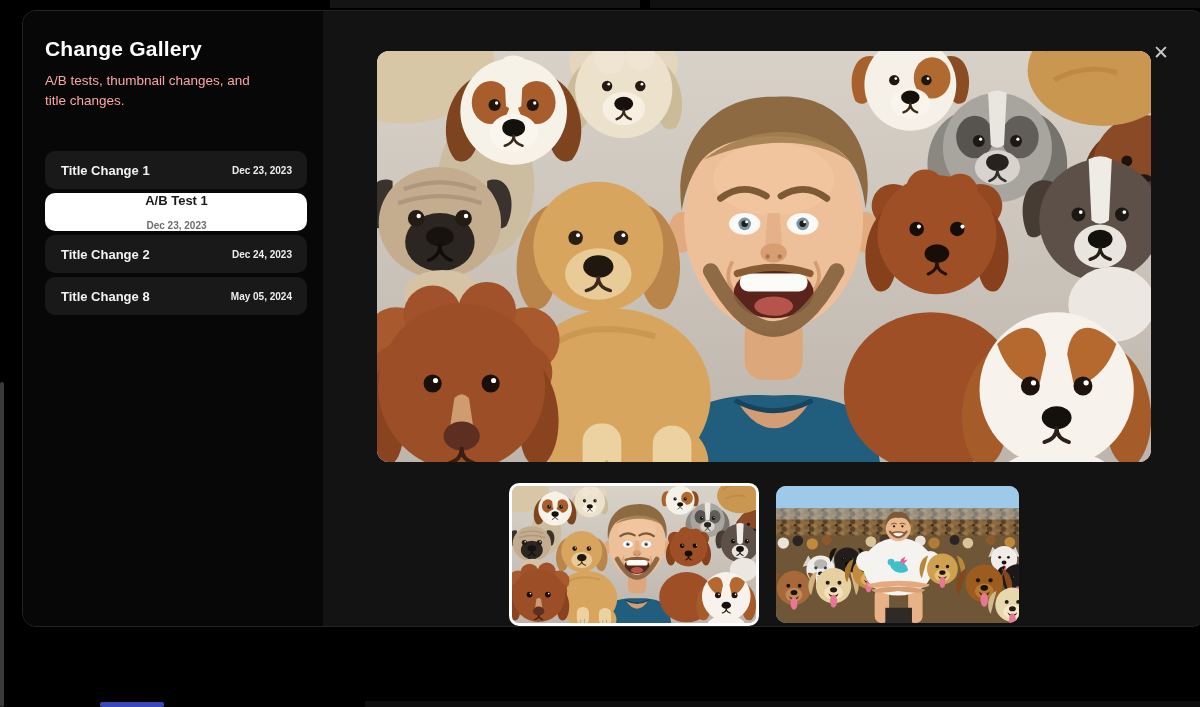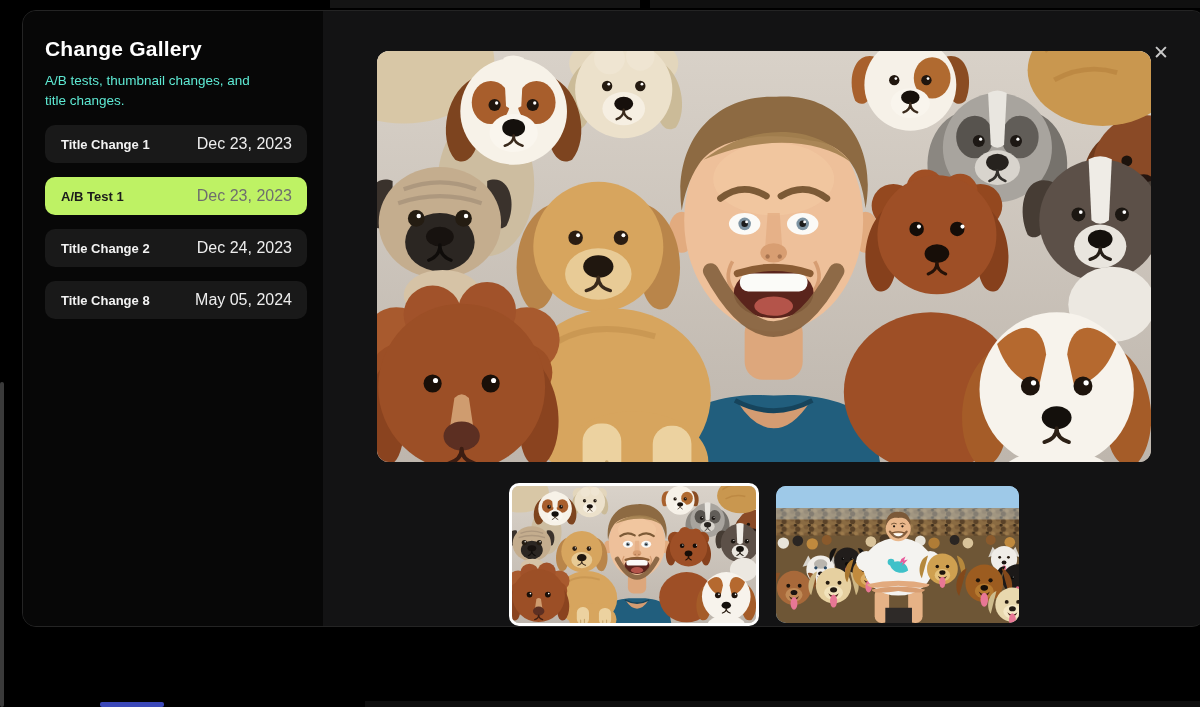--- a/index.html
+++ b/index.html
@@ -15,28 +15,28 @@
   .bg-accent { left:100px; top:702px; width:64px; height:5px; border-radius:2px; }
   .bg-scroll { left:0; top:382px; width:4px; height:325px; background:#3a3a3a; border-radius:2px; }
 
   .modal { position:absolute; left:22px; top:10px; width:1184px; height:617px;
            border-radius:14px; border:1px solid #242424; overflow:hidden;
            display:flex; background:#131314; }
 
   
   .sidebar { width:300px; flex:0 0 300px; background:#070707; padding:26px 15px 0 22px; }
   .sb-title { color:#fff; font-size:21px; font-weight:700; letter-spacing:.2px; margin-bottom:10px; }
-  .sb-sub { color:#5eead4; font-size:13.5px; line-height:1.45; max-width:218px; margin-bottom:15px; }
-  .sb-list { display:flex; flex-direction:column; gap:14px; padding-right:1px; }
+  .sb-sub { color:#fca5a5; font-size:13.5px; line-height:1.45; max-width:218px; margin-bottom:41px; }
+  .sb-list { display:flex; flex-direction:column; gap:4px; padding-right:1px; }
   .sb-item { height:38px; background:#191919; border-radius:10px; display:flex;
              align-items:center; justify-content:space-between; padding:0 15px 0 16px;
              cursor:pointer; }
   .sb-item .lbl { color:#f2f2f2; font-size:13px; font-weight:700; }
-  .sb-item .dt  { color:#ededed; font-size:16px; font-weight:400; }
-  .sb-item.selected { background:#bef264; }
+  .sb-item .dt  { color:#ededed; font-size:10px; font-weight:700; }
+  .sb-item.selected { background:#ffffff;flex-direction:column; }
   .sb-item.selected .lbl { color:#1b1b1b; font-weight:600; }
   .sb-item.selected .dt  { color:#6e6e6e; }
 
   
   .main { flex:1; position:relative; background:#131314; display:flex;
           flex-direction:column; align-items:center; padding-top:40px; }
   .close-btn { position:absolute; top:28px; right:30px; width:28px; height:28px;
                background:none; border:none; color:#c9c9c9; font-size:19px;
                line-height:28px; text-align:center; cursor:pointer; }
   .hero { width:774px; height:433px; border-radius:12px; overflow:hidden; background:#c9c2ba; }

